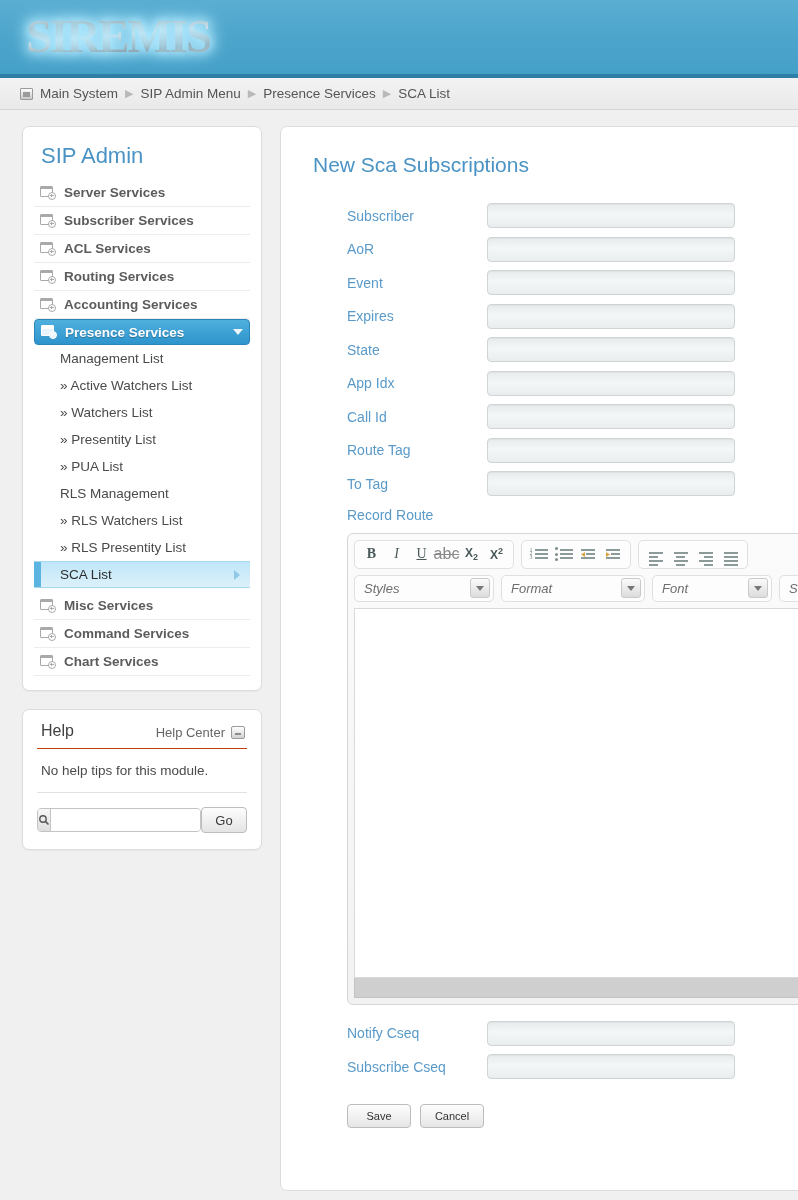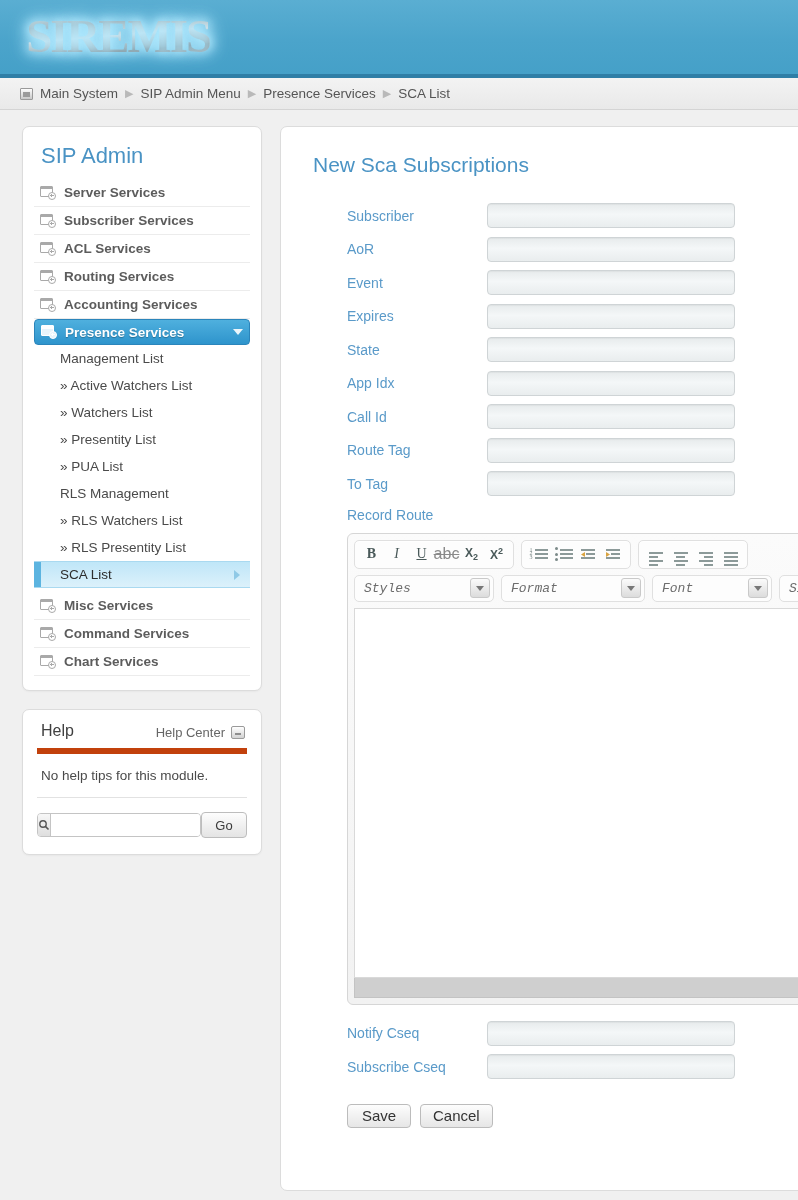--- a/index.html
+++ b/index.html
@@ -179,21 +179,21 @@
     border-top:5px solid transparent;
     border-bottom:5px solid transparent;
     border-left:6px solid #8fc9e6;
   }
 
   
   .helpbox { margin-top: 18px; padding: 0 14px 16px 14px; }
   .help-head {
     display:flex; align-items:flex-end; justify-content:space-between;
     padding: 12px 2px 8px 4px;
-    border-bottom: 6px solid #c2410c;
+    border-bottom: 1px solid #c2410c;
   }
   .help-title { font-size: 16px; color:#3f3f3f; }
   .help-center { font-size: 13px; color:#666; display:flex; align-items:center; gap:6px;}
   .help-ico {
     width:14px;height:13px;border:1px solid #9a9a9a;border-radius:2px;
     background:linear-gradient(180deg,#fff 0%,#d2d2d2 100%); position:relative;
   }
   .help-ico::after{ content:""; position:absolute; left:3px; right:3px; bottom:3px; height:2px; background:#8d8d8d;}
   .help-text { font-size:13.5px; color:#4a4a4a; padding: 14px 4px 14px 4px; border-bottom:1px solid #e2e2e2;}
   .help-search { display:flex; align-items:center; gap:0; padding-top:14px; }
@@ -294,21 +294,21 @@
   .ic-ul .dots i { width:3px;height:3px;background:#7c8a89;border-radius:50%;display:block;font-style:normal;}
   .al span{ display:block; height:2px; background:#8c9a99; margin-bottom:2px;}
 
   .tb-select {
     display:flex; align-items:center; justify-content:space-between;
     background:#fdfdfd; border:1px solid #e0e0e0; border-radius:5px;
     height: 27px; padding: 0 3px 0 9px;
   }
   .tb-select .lbl {
     font-style: italic; font-size: 13px; color:#6d6d6d;
-    font-family:Liberation Mono, monospace;
+    font-family:Liberation Sans, sans-serif;
   }
   .sel-arrow {
     width:20px;height:20px; margin-left:8px;
     background:linear-gradient(180deg,#fbfbfb 0%,#dcdcdc 100%);
     border:1px solid #c9c9c9; border-radius:3px;
     display:flex;align-items:center;justify-content:center;
   }
   .sel-arrow::after{
     content:""; width:0;height:0;
     border-left:4px solid transparent;border-right:4px solid transparent;
@@ -325,21 +325,21 @@
     background:#cfcfcf;
     border:1px solid #c3c3c3;
     border-top:0;
   }
 
   .btn-row { display:flex; gap:9px; padding: 20px 0 0 66px; }
   .btn {
     min-width: 64px; height: 24px;
     background:linear-gradient(180deg,#fdfdfd 0%,#e6e6e6 100%);
     border:1px solid #bcbcbc; border-radius:4px;
-    font-size:15px; color:#333; cursor:pointer;
+    font-size:11px; color:#333; cursor:pointer;
     padding: 0 12px;
   }
 </style>
 </head>
 <body>
 
 <div class="banner">
   <div class="logo-wrap">
     <div class="logo">SIREMIS</div>
   </div>

